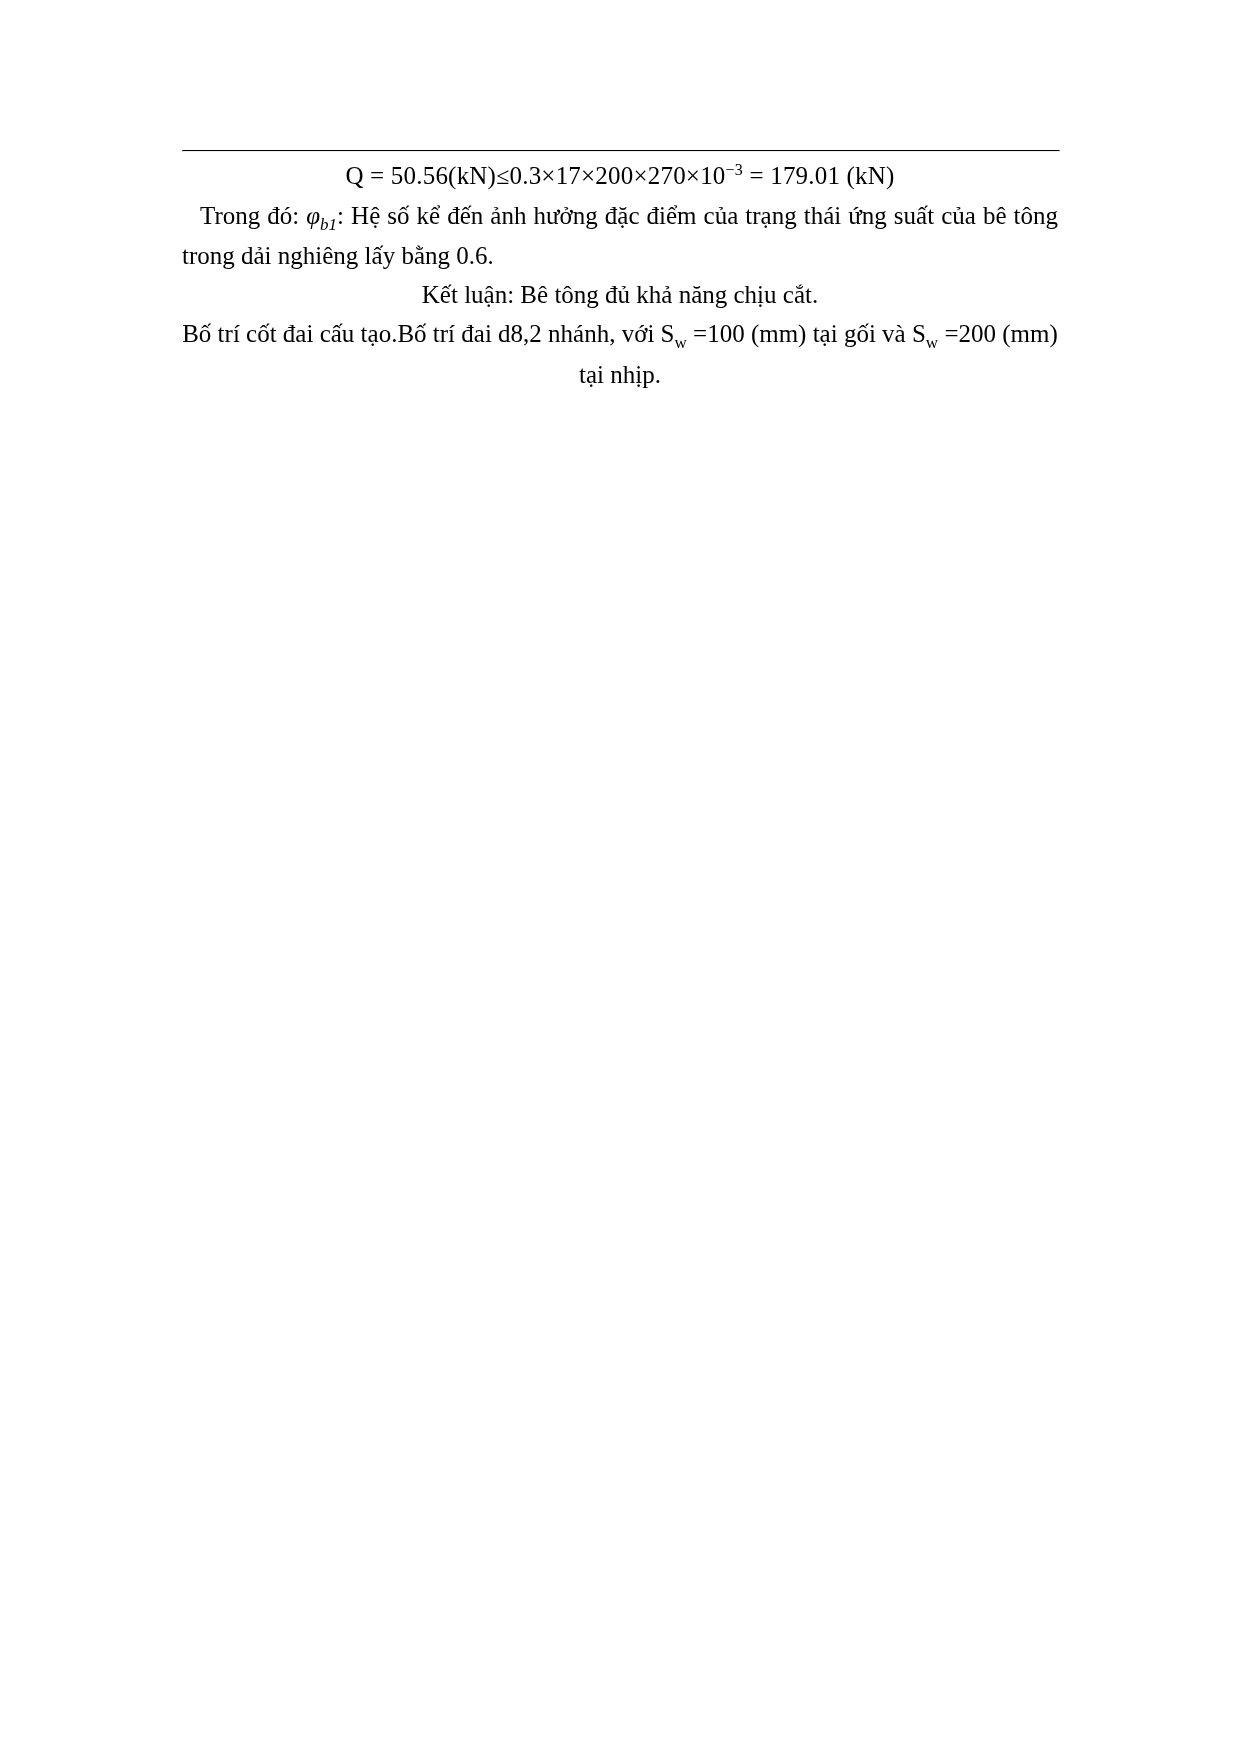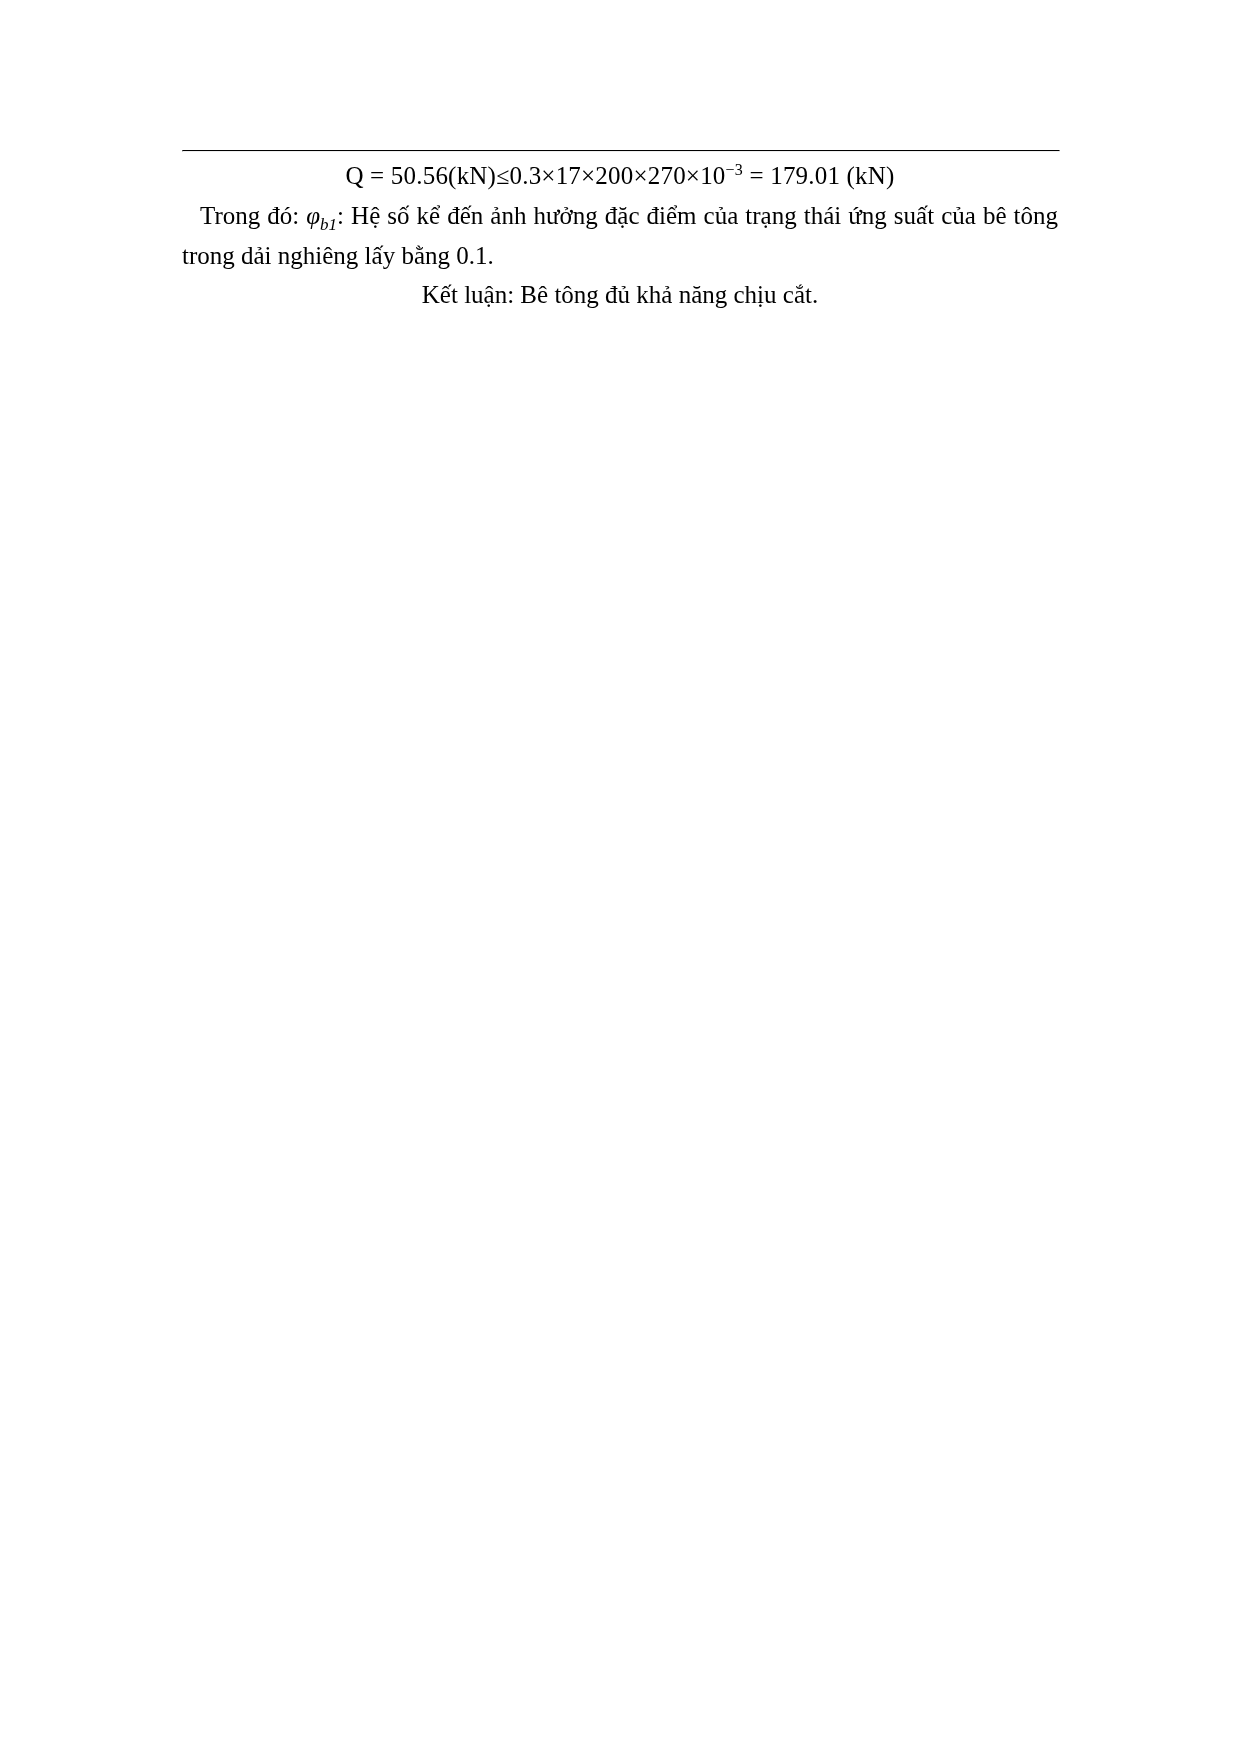--- a/index.html
+++ b/index.html
@@ -91,24 +91,27 @@
 
   <div class="content">
 
     <hr class="rule-top">
 
     <div class="formula-line">
       <span>Q = 50.56(kN)</span><span class="sym">≤</span><span>0.3×17×200×270×10</span><sup>−3</sup> <span>= 179.01 (kN)</span>
     </div>
 
     <p class="para para-indent">
-      <span>Trong đó: </span><span class="italic-sub"><span>φ</span><sub>b1</sub></span><span>: Hệ số kể đến ảnh hưởng đặc điểm của trạng thái ứng suất của bê tông trong dải nghiêng lấy bằng 0.1.</span>
+      <span>Trong đó: </span><span class="italic-sub"><span>φ</span><sub>b1</sub></span><span>: Hệ số kể đến ảnh hưởng đặc điểm của trạng thái ứng suất của bê tông trong dải nghiêng lấy bằng 0.6.</span>
     </p>
 
     <p class="para para-block">Kết luận: Bê tông đủ khả năng chịu cắt.</p>
 
+    <p class="para para-block">
+      <span>Bố trí cốt đai cấu tạo.Bố trí đai d8,2 nhánh, với S</span><sub>w</sub><span> =100 (mm) tại gối và S</span><sub>w</sub><span> =200 (mm) tại nhịp.</span>
+    </p>
 
   </div>
 
   <div class="rule-bottom"></div>
   <div class="page-number">39</div>
 
 </div>
 
 </body></html>

